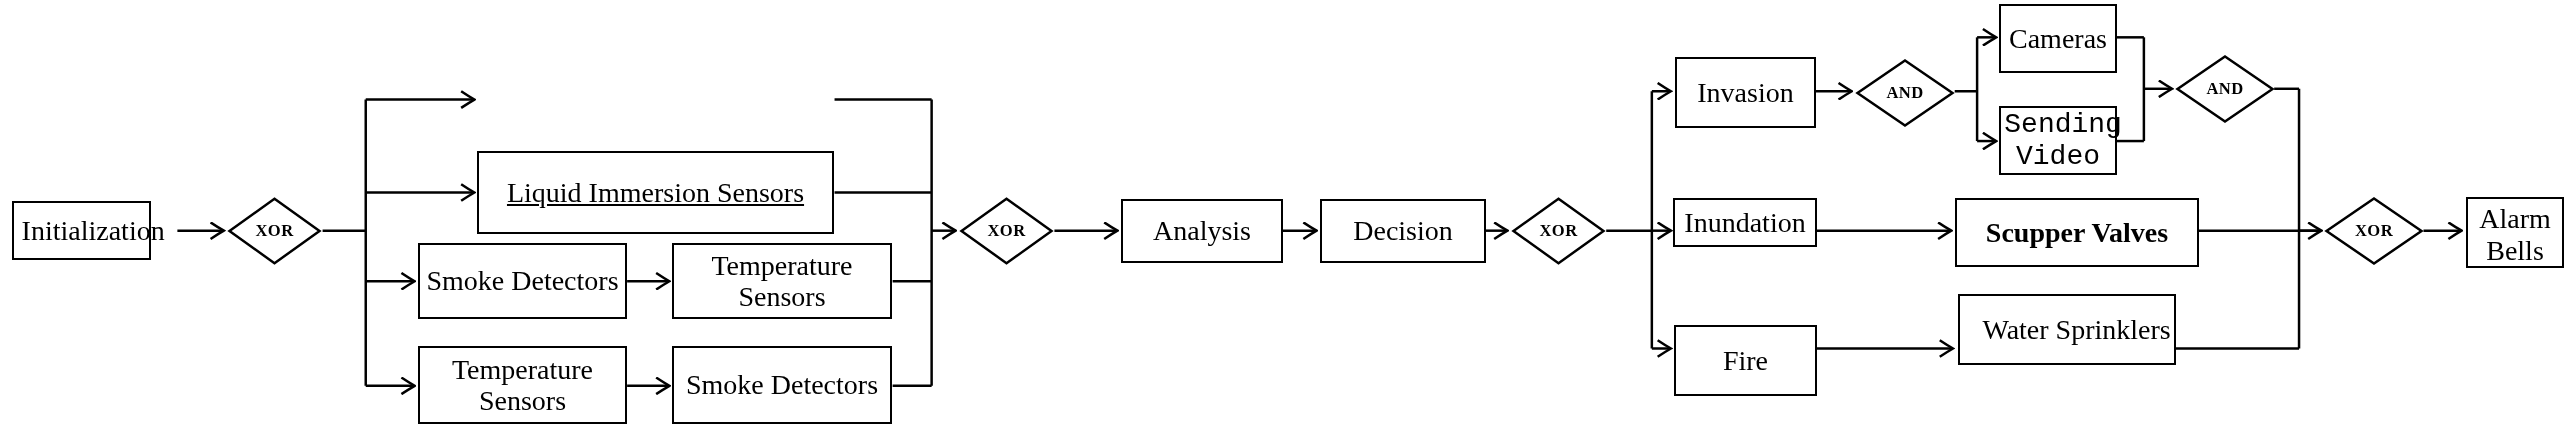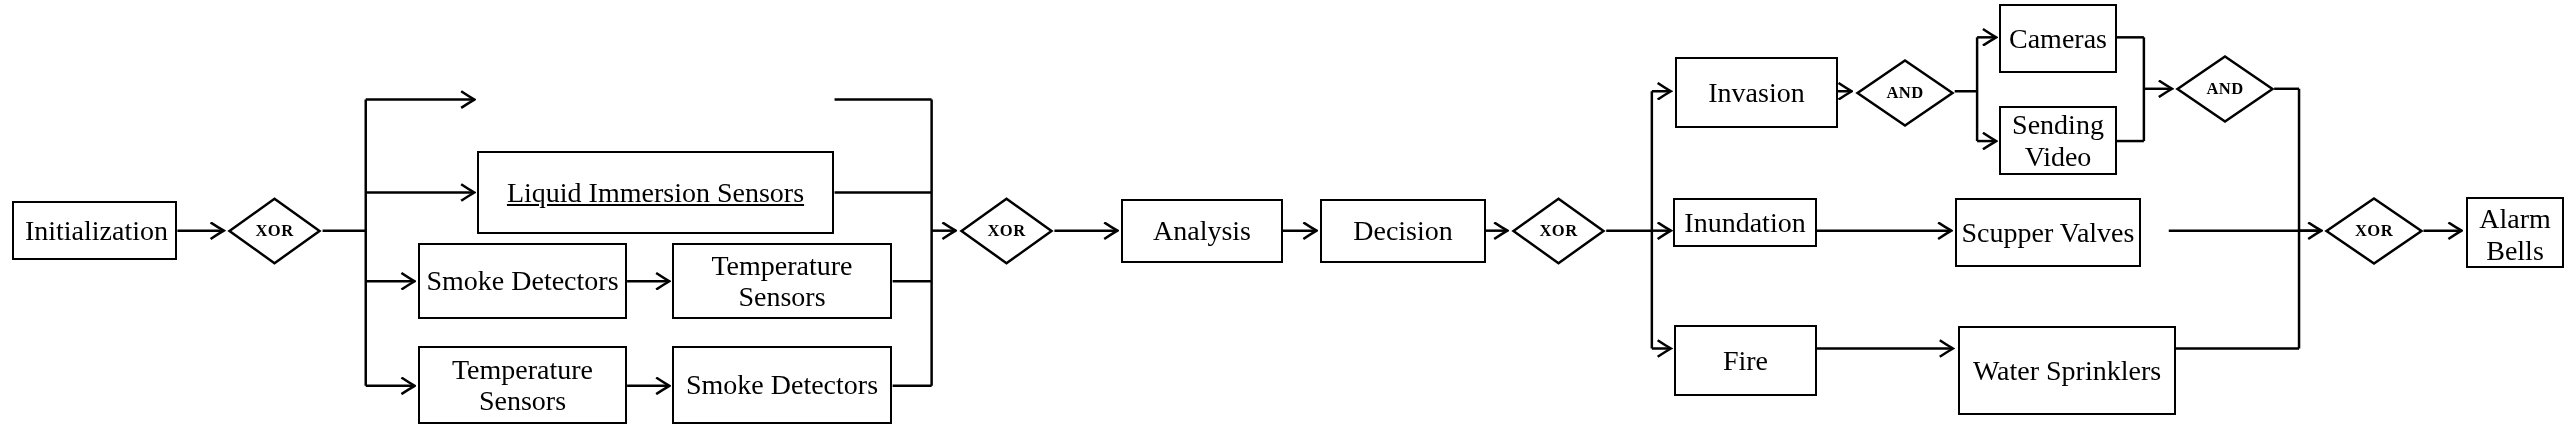--- a/index.html
+++ b/index.html
@@ -136,21 +136,21 @@
       <line x1="2188" y1="420" x2="2352" y2="420" marker-end="url(#ah)"></line>
 
       <line x1="2620" y1="420" x2="2770" y2="420"></line>
 
       <line x1="2770" y1="278" x2="2796" y2="278" marker-end="url(#ah)"></line>
 
       <line x1="2920" y1="278" x2="2965" y2="278" marker-end="url(#ah)"></line>
     </g>
   </svg>
 
-  <div class="node node-box" style="left:11.6px; top:201px; width:165px; height:59px;padding-left:8px;">
+  <div class="node node-box" style="left:11.6px; top:201px; width:139px; height:59px;padding-left:8px;">
     <span class="label">Initialization</span>
   </div>
 
   <div class="node node-gate" style="left:227px; top:196px; width:95px; height:70px;">
     <svg class="gate-shape" viewBox="0 0 115 84">
       <polygon points="57.5,3 112,42 57.5,81 3,42" fill="#ffffff" stroke="#000000" stroke-width="3"></polygon>
     </svg>
     <span class="label">XOR</span>
   </div>
 
@@ -190,59 +190,59 @@
     <span class="label">Analysis</span>
   </div>
 
   <div class="node node-gate" style="left:1511px; top:196px; width:95px; height:70px;">
     <svg class="gate-shape" viewBox="0 0 115 84">
       <polygon points="57.5,3 112,42 57.5,81 3,42" fill="#ffffff" stroke="#000000" stroke-width="3"></polygon>
     </svg>
     <span class="label">XOR</span>
   </div>
 
-  <div class="node node-box" style="left:1675px; top:57px; width:163px; height:71px;">
+  <div class="node node-box" style="left:1675px; top:57px; width:141px; height:71px;">
     <span class="label">Invasion</span>
   </div>
 
   <div class="node node-gate" style="left:1855px; top:58px; width:100px; height:70px;">
     <svg class="gate-shape" viewBox="0 0 120 84">
       <polygon points="60,3 117,42 60,81 3,42" fill="#ffffff" stroke="#000000" stroke-width="3"></polygon>
     </svg>
     <span class="label">AND</span>
   </div>
 
   <div class="node node-box" style="left:1999px; top:4.2px; width:118px; height:69px;">
     <span class="label">Cameras</span>
   </div>
 
-  <div class="node node-box" style="left:1999px; top:106px; width:118px; height:69px;">
+  <div class="node node-box" style="left:1999px; top:106px; width:118px; height:69px;font-family:Liberation Mono, monospace;">
     <span class="label">Sending Video</span>
   </div>
 
   <div class="node node-gate" style="left:2175px; top:54px; width:100px; height:70px;">
     <svg class="gate-shape" viewBox="0 0 120 84">
       <polygon points="60,3 117,42 60,81 3,42" fill="#ffffff" stroke="#000000" stroke-width="3"></polygon>
     </svg>
     <span class="label">AND</span>
   </div>
 
   <div class="node node-box" style="left:1673px; top:198px; width:144px; height:49px;">
     <span class="label">Inundation</span>
   </div>
 
-  <div class="node node-box" style="left:1955px; top:198px; width:186px; height:69px;">
+  <div class="node node-box" style="left:1955px; top:198px; width:244px; height:69px;font-weight:bold;">
     <span class="label">Scupper Valves</span>
   </div>
 
   <div class="node node-box" style="left:1674px; top:313px; width:143px; height:71px;margin-top:12px;">
     <span class="label">Fire</span>
   </div>
 
-  <div class="node node-box" style="left:1958px; top:326px; width:218px; height:89px;">
+  <div class="node node-box" style="left:1958px; top:294px; width:218px; height:71px;text-align:right;">
     <span class="label">Water Sprinklers</span>
   </div>
 
   <div class="node node-gate" style="left:2324px; top:196px; width:100px; height:70px;">
     <svg class="gate-shape" viewBox="0 0 120 84">
       <polygon points="60,3 117,42 60,81 3,42" fill="#ffffff" stroke="#000000" stroke-width="3"></polygon>
     </svg>
     <span class="label">XOR</span>
   </div>
 

